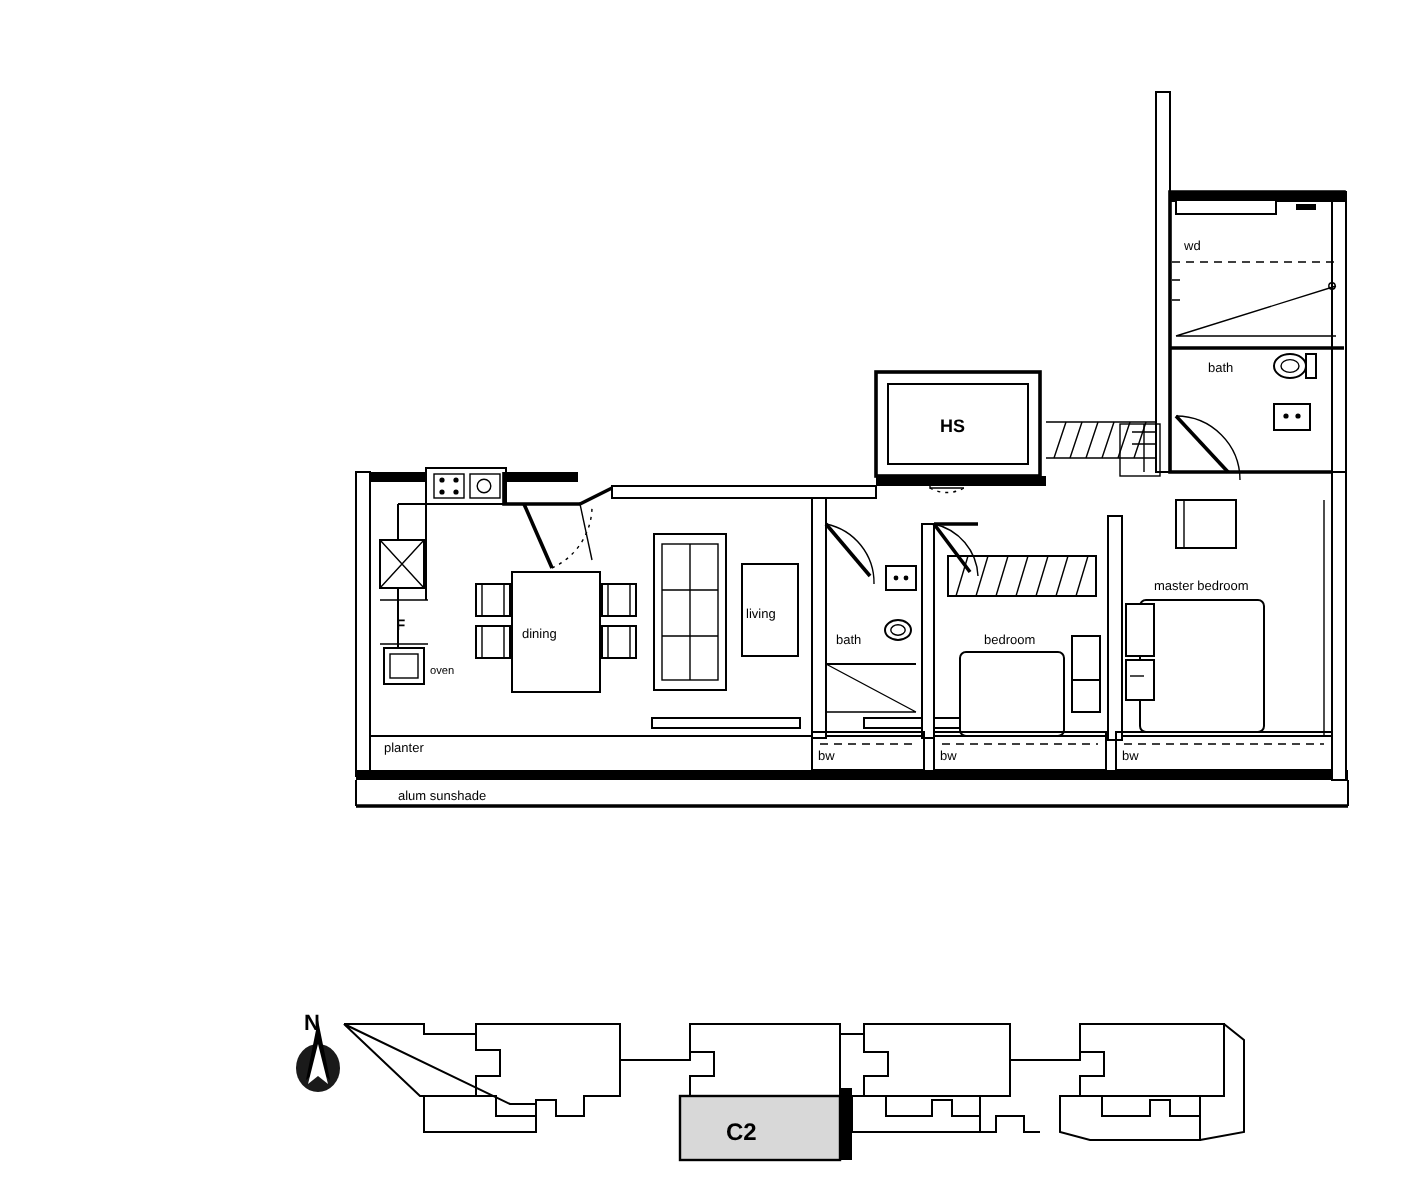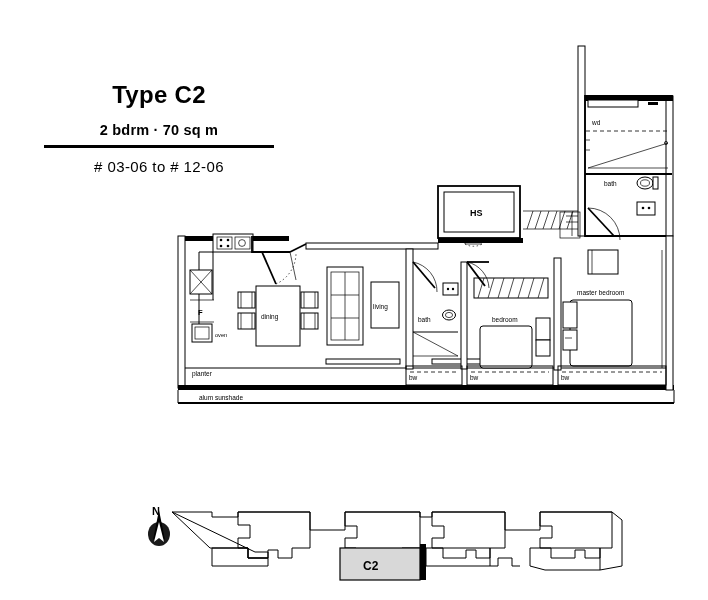--- a/index.html
+++ b/index.html
@@ -47,26 +47,20 @@
   .w-dot{fill:none;stroke:#000;stroke-width:.7;stroke-dasharray:1.5 2.5;}
   .fillw{fill:#fff;stroke:#000;stroke-width:1;}
   .fillk{fill:#000;stroke:none;}
   .fillg{fill:#d8d8d8;stroke:#000;stroke-width:1.2;}
 </style>
 </head>
 <body>
 
 <div id="root">
 
-  <div class="titleblock">
-    <div class="t-type">Type C2</div>
-    <div class="t-sub">2 bdrm · 70 sq m</div>
-    <div class="t-rule"></div>
-    <div class="t-units"># 03-06 to # 12-06</div>
-  </div>
 
   <svg class="plansvg" width="708" height="470" viewBox="0 0 708 470">
 
     <g>
 
       <rect x="578" y="46" width="7" height="190" class="fillw"></rect>
 
       <path d="M585 96 L672 96 L672 236 L585 236 Z" class="w-med"></path>
 
       <rect x="666" y="96" width="7" height="140" class="fillw"></rect>

